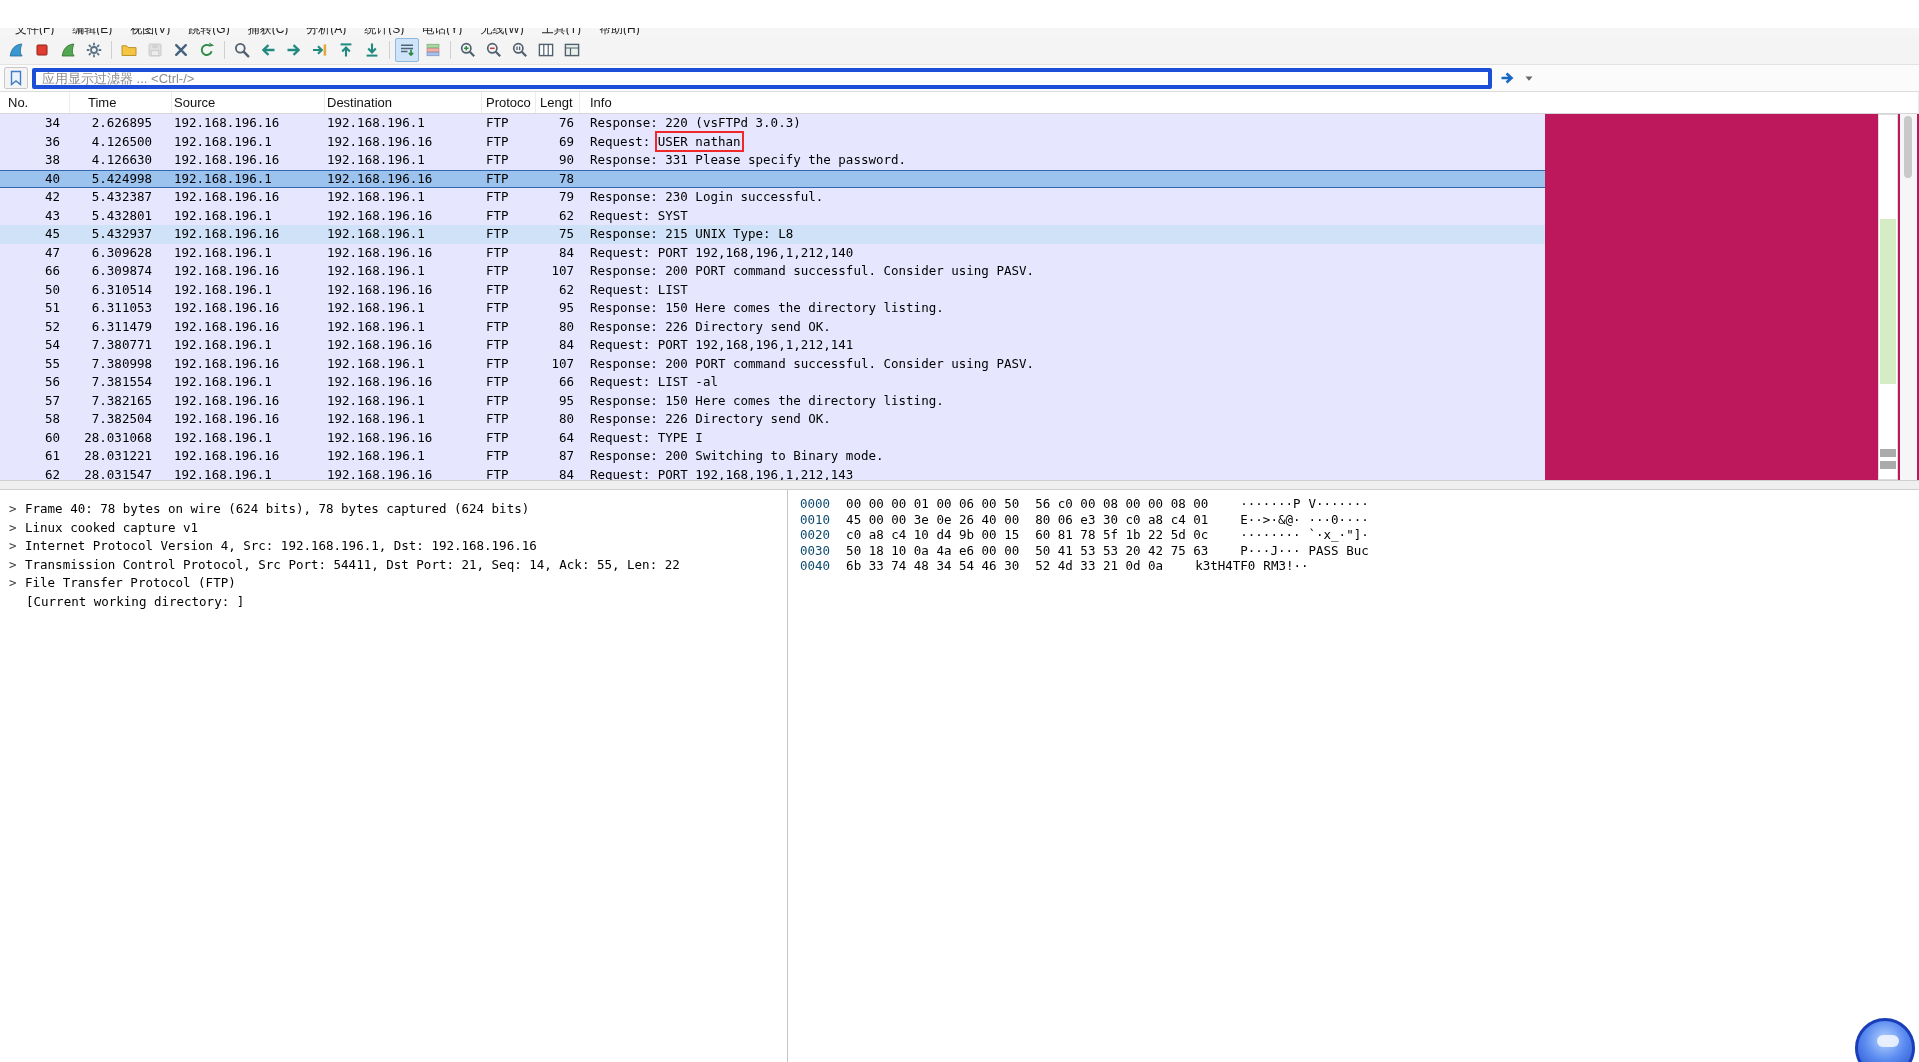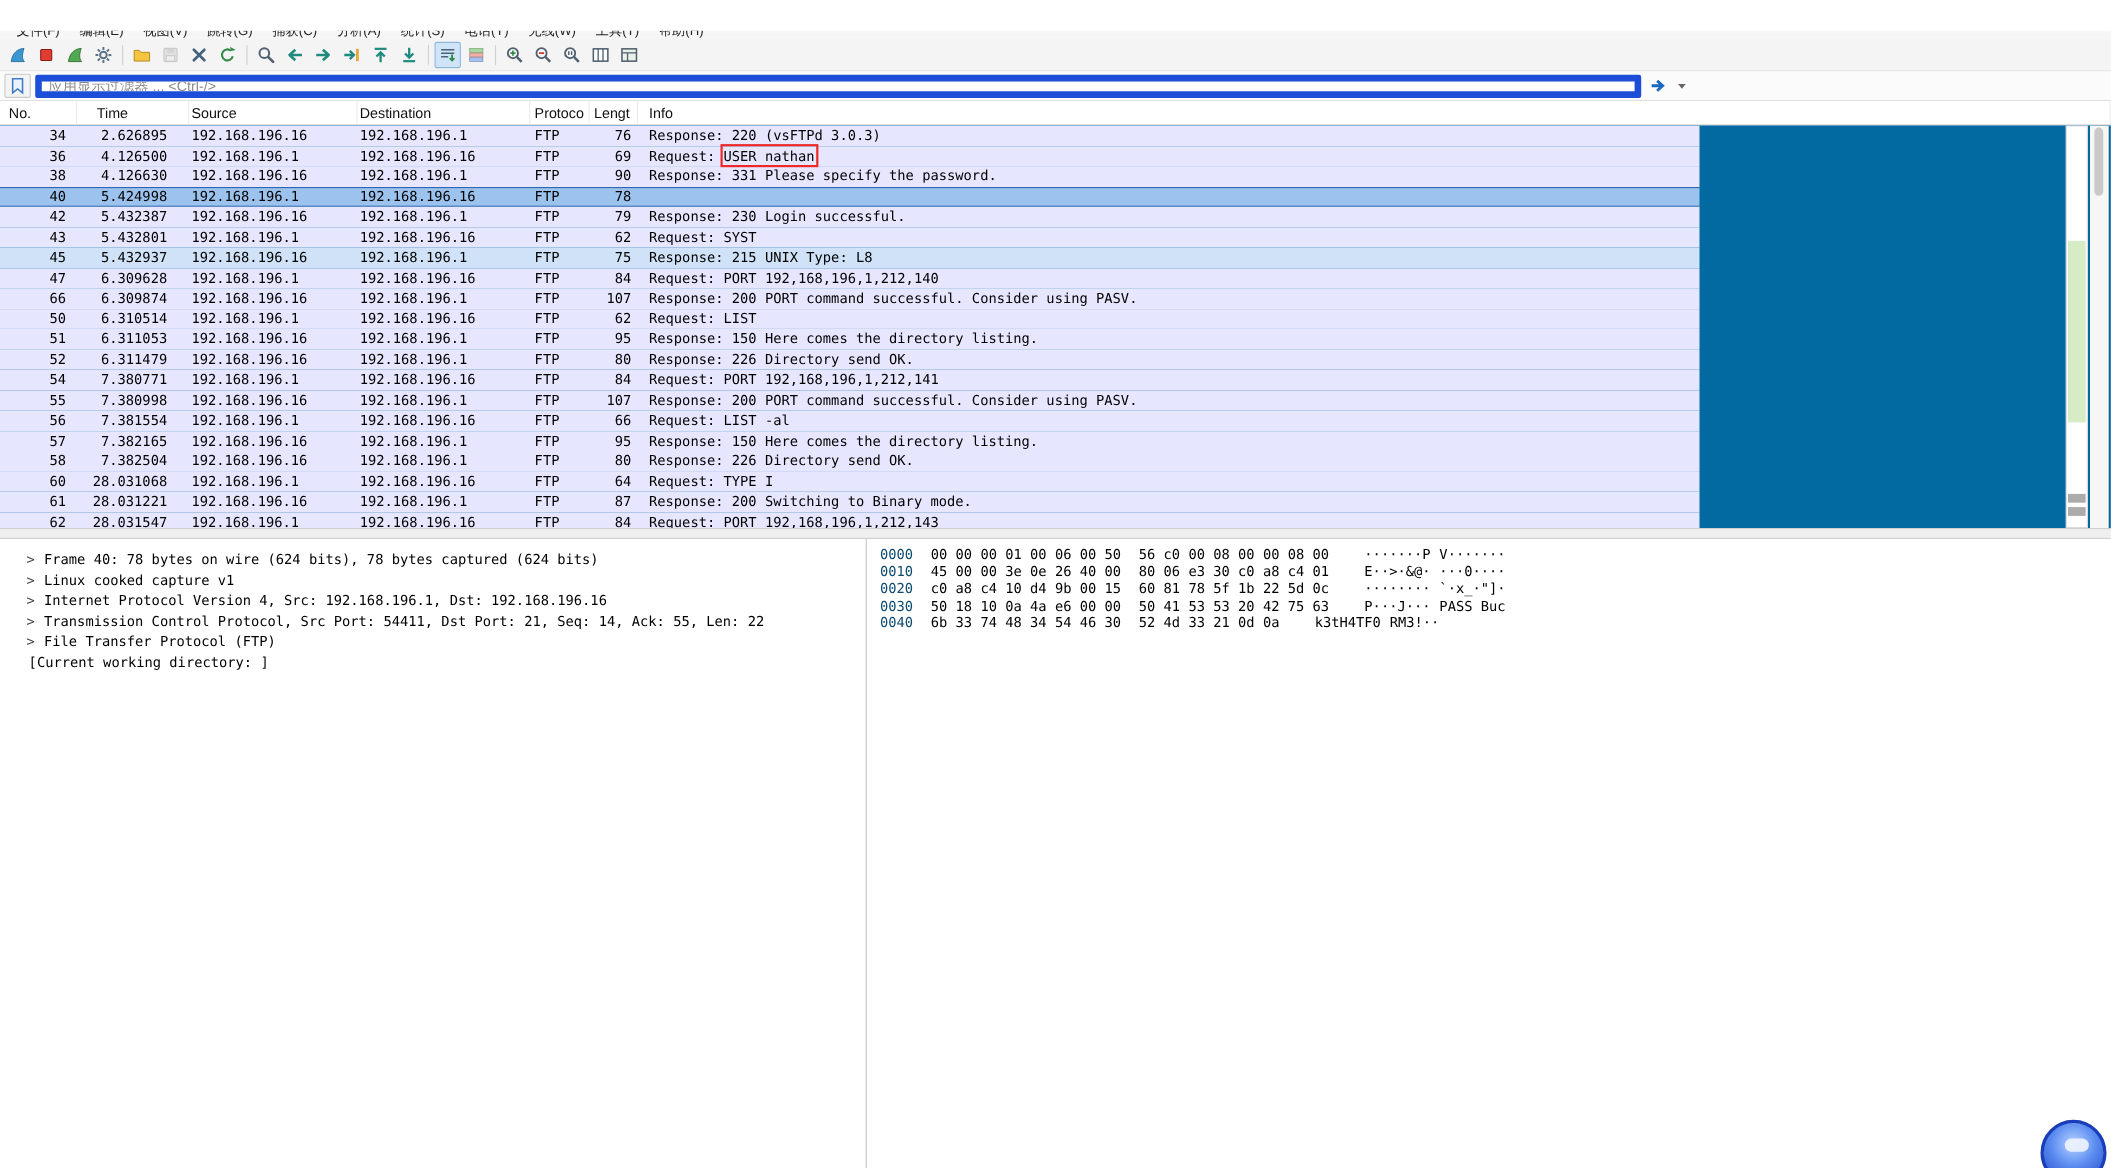--- a/index.html
+++ b/index.html
@@ -19,35 +19,35 @@
           border-radius:2px;margin:0 1px;border:1px solid transparent;}
   .tb-active{background:#cfe4f8;border:1px solid #8fb8dd;}
   .tb-disabled{opacity:.45;}
   .tb-sep{width:1px;height:18px;background:#d0d0d0;margin:0 4px;}
 
   
   .filterbar{height:27px;background:#fbfbfb;border-bottom:1px solid #dcdcdc;
              display:flex;align-items:center;padding:0 4px;}
   .fb-bookmark{width:24px;height:22px;display:inline-flex;align-items:center;justify-content:center;
                border:1px solid #c9c9c9;border-radius:2px;background:#f4f4f4;margin-right:4px;}
-  .fb-input{width:1460px;height:21px;border:6px solid #1d4ed8;border-radius:2px;font-size:13px;
+  .fb-input{width:1460px;height:21px;border:4px solid #1d4ed8;border-radius:2px;font-size:13px;
             padding:0 6px;color:#333;font-family:inherit;outline:none;background:#fff;}
   .fb-input::placeholder{color:#8d8d8d;}
   .fb-apply,.fb-chevron{display:inline-flex;align-items:center;justify-content:center;height:22px;}
   .fb-apply{width:24px;margin-left:4px;}
   .fb-chevron{width:18px;}
 
   
   .packet-header{height:22px;display:flex;background:#fff;border-bottom:1px solid #d6d6d6;
                  font-size:13px;color:#111;}
   .ph-cell{border-right:1px solid #ececec;display:flex;align-items:center;
            white-space:nowrap;overflow:hidden;flex:none;}
 
   
-  .packet-area{position:relative;height:366px;overflow:hidden;background:#0369a1;}
+  .packet-area{position:relative;height:366px;overflow:hidden;background:#be185d;}
   .packet-list{width:1545px;}
   .pl-row{display:flex;height:18.5px;line-height:18.5px;background:#e7e6ff;color:#000;
           font-family:"DejaVu Sans Mono","Liberation Mono",monospace;font-size:12.5px;}
   .r-selected{background:#9cc2ee;border-top:1px solid #2f66ad;border-bottom:1px solid #2f66ad;
               line-height:16.5px;}
   .r-related{background:#cfe2f7;}
   .pl-cell{display:inline-block;white-space:pre;overflow:hidden;flex:none;}
   .c-no{width:70px;text-align:right;padding-right:10px;}
   .c-time{width:102px;text-align:right;padding-right:20px;}
   .c-src{width:153px;padding-left:2px;}
@@ -63,21 +63,21 @@
   .mm-seg{position:absolute;left:1px;width:16px;}
   .vscroll{position:absolute;left:1900px;top:0;width:17px;height:366px;background:#f6f6f6;}
   .vs-handle{position:absolute;left:4px;top:2px;width:8px;height:62px;background:#c9c9c9;border-radius:4px;}
 
   
   .h-splitter{height:10px;background:#efefef;border-top:1px solid #cfcfcf;border-bottom:1px solid #cfcfcf;}
 
   
   .bottom{display:flex;height:600px;background:#fff;}
   .details{width:788px;border-right:1px solid #c4c4c4;padding-top:10px;overflow:hidden;flex:none;}
-  .dt-line{height:18.5px;line-height:18.5px;white-space:pre;padding-left:24px;color:#000;
+  .dt-line{height:18.5px;line-height:18.5px;white-space:pre;padding-left:9px;color:#000;
            font-family:"DejaVu Sans Mono","Liberation Mono",monospace;font-size:12.5px;}
   .chev{display:inline-block;width:16px;color:#444;}
   .dt-indent{padding-left:26px;}
   .hexpane{flex:1 1 auto;padding:6px 0 0 12px;overflow:hidden;}
   .hx-line{height:15.5px;line-height:15.5px;white-space:pre;color:#000;
            font-family:"DejaVu Sans Mono","Liberation Mono",monospace;font-size:12.5px;}
   .hx-off{color:#0c4a6e;margin-right:16px;}
   .hx-h{margin-right:16px;}
   .hx-h2{margin-right:32px;}
   .hx-a2{margin-left:8px;}

